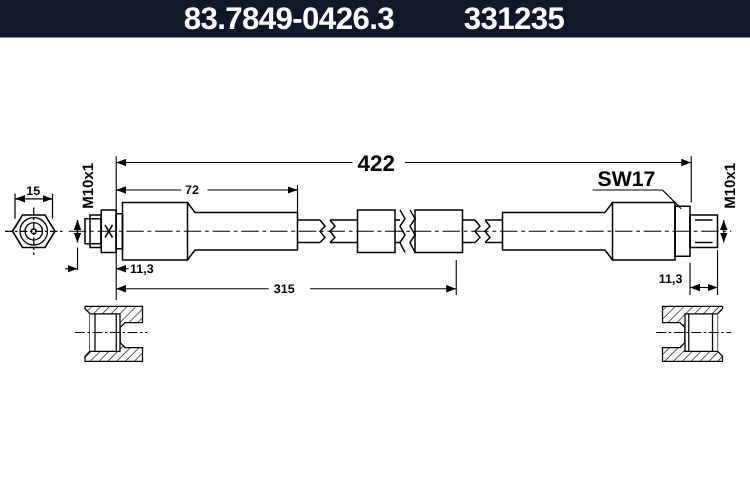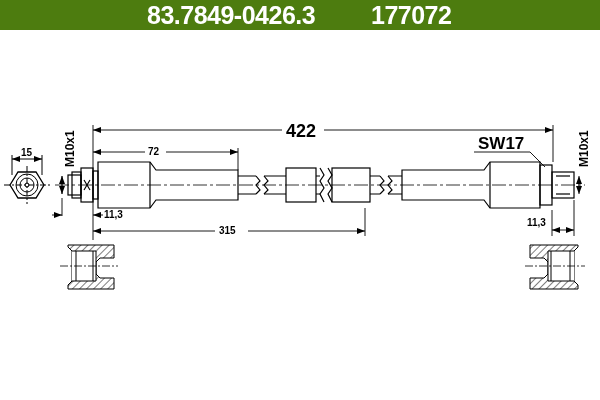--- a/index.html
+++ b/index.html
@@ -1,29 +1,29 @@
 <!DOCTYPE html>
 <html><head>
 <meta charset="utf-8">
 <style>
   html, body { margin:0; padding:0; }
   body { width:600px; height:400px; background:#ffffff; position:relative; overflow:hidden; font-family:"Liberation Sans", sans-serif; }
-  .header { position:absolute; left:0; top:0; width:600px; height:30px; background:#4d7c0f; color:#fff; }
+  .header { position:absolute; left:0; top:0; width:600px; height:30px; background:#0f172a; color:#fff; }
   .header .pn { position:absolute; top:1px; font-weight:bold; font-size:25px; letter-spacing:-0.5px; }
   .header .pn1 { left:147px; }
   .header .pn2 { left:371px; }
   svg { position:absolute; left:0; top:0; }
   .lbl { font-family:"Liberation Sans", sans-serif; font-weight:bold; fill:#000; }
 </style>
 </head>
 <body>
 
 <div class="header">
   <span class="pn pn1">83.7849-0426.3</span>
-  <span class="pn pn2">177072</span>
+  <span class="pn pn2">331235</span>
 </div>
 
 <svg width="600" height="400" viewBox="0 0 600 400">
   <defs>
     <marker id="ar" markerWidth="8" markerHeight="6" refX="8" refY="3" orient="auto-start-reverse" markerUnits="userSpaceOnUse">
       <path d="M0,0 L8,3 L0,6 Z" fill="#000"></path>
     </marker>
     <pattern id="hatch" width="5" height="5" patternUnits="userSpaceOnUse" patternTransform="rotate(45)">
       <line x1="0" y1="0" x2="0" y2="5" stroke="#000" stroke-width="1"></line>
     </pattern>

